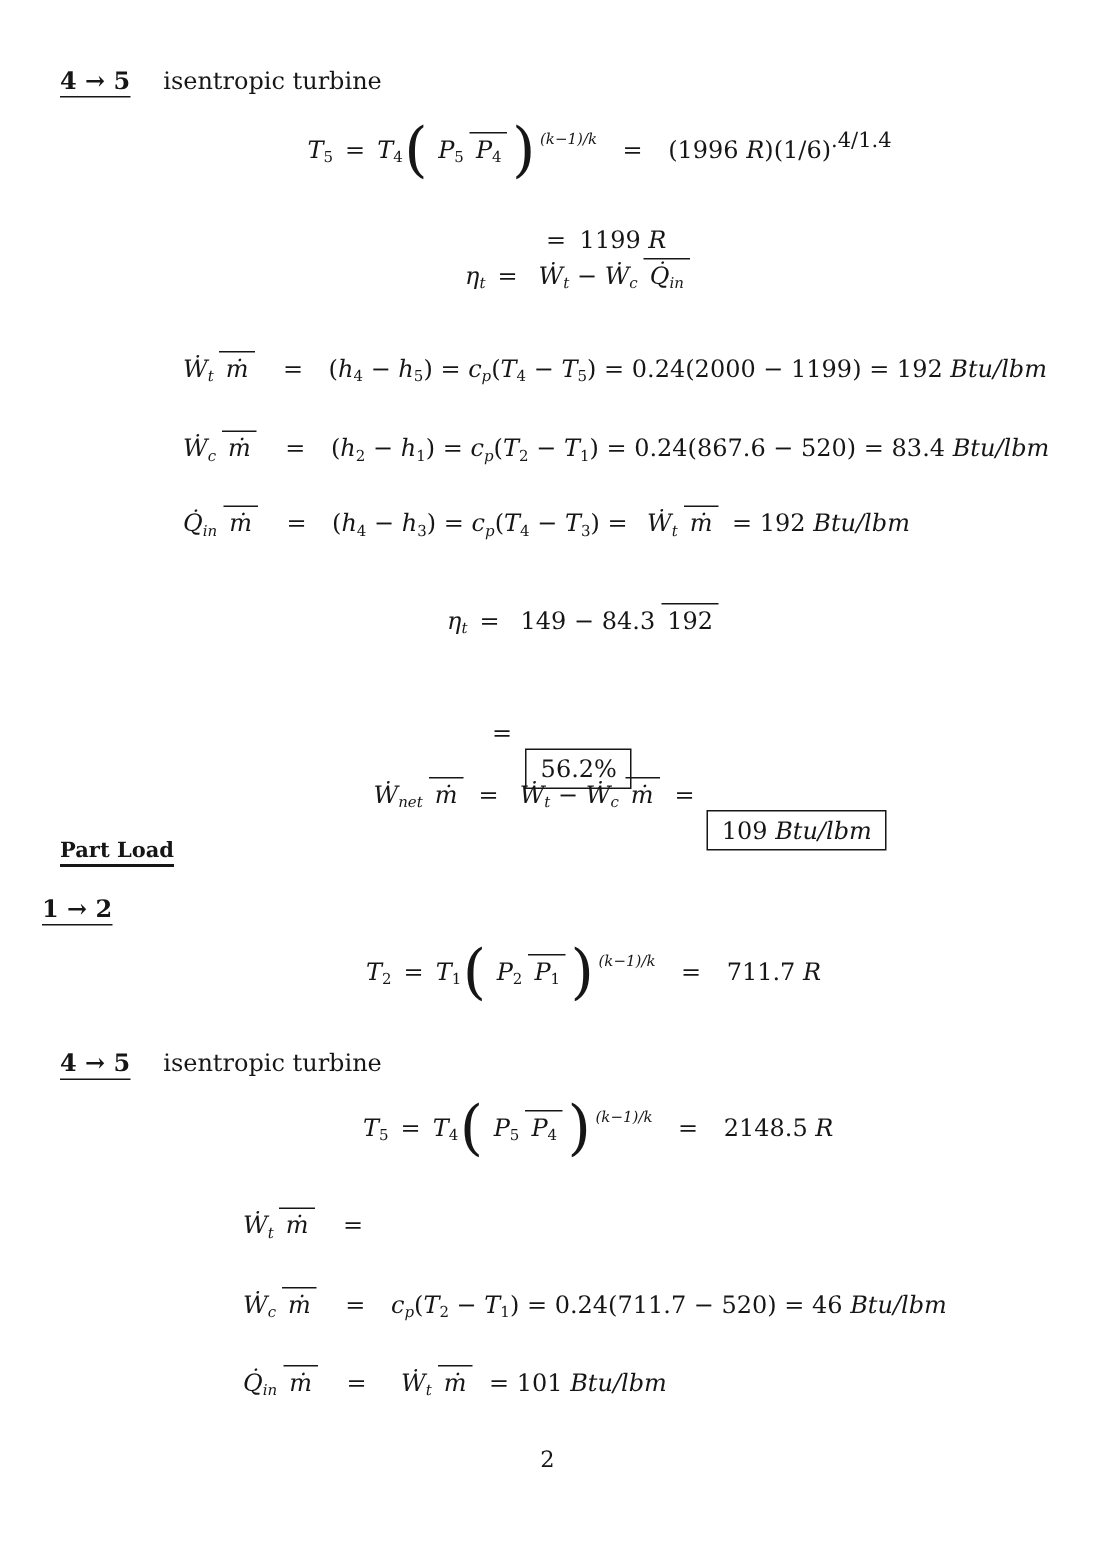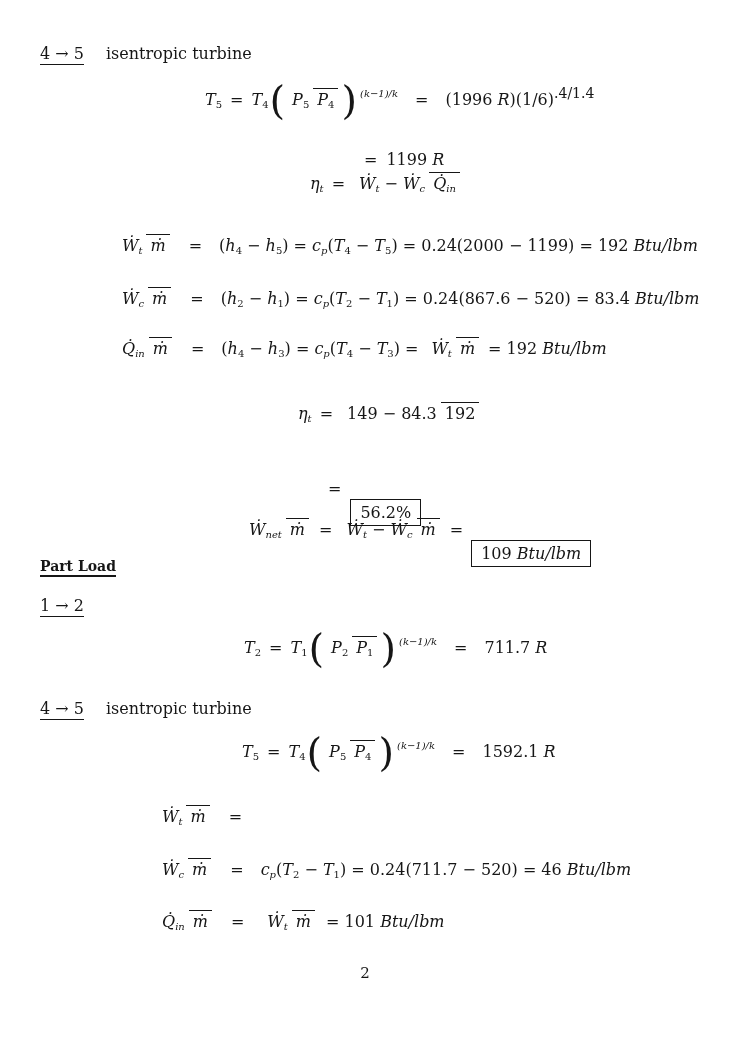--- a/index.html
+++ b/index.html
@@ -16,21 +16,21 @@
   .frac .num,.frac .den{padding:1px 4px;line-height:1.25;}
   .frac .den{border-top:1px solid #161616;}
   .fracm{margin:0 9px;}
   .bigp{font-size:40px;font-weight:400;line-height:0;margin:0 1px;}
   .supexp{font-size:10px;align-self:flex-start;margin:0 0 0 2px;font-style:italic;}
   .sp-eq{margin:0 8px;}
   .wideeq{margin:0 17px;}
   .mls{margin-left:9px;}
   .box{border:1px solid #161616;padding:3px 9px;display:inline-block;margin-top:48px;}
   .head{display:flex;font-size:16px;gap:22px;align-items:baseline;}
-  .range{border-bottom:1px solid #161616;padding-bottom:1px;}
+  .range{border-bottom:1px solid #161616;padding-bottom:1px;font-weight:bold;}
   .bh{font-weight:bold;font-size:14px;border-bottom:2px solid #161616;padding-bottom:1px;display:inline-block;}
   .pagenum{left:0;width:100%;text-align:center;font-size:15px;}
 </style>
 </head>
 <body>
 
 <div class="abs head" style="left:40px;top:44px;">
   <span class="range">4 → 5</span>
   <span>isentropic turbine</span>
 </div>
@@ -119,21 +119,21 @@
     <span class="den"><span class="v">ṁ</span></span>
   </span>
   <span class="sp-eq">=</span>
   <span class="box"><span>109 </span><span class="v">Btu/lbm</span></span>
 </div>
 
 <div class="abs" style="left:40px;top:556px;">
   <span class="bh">Part Load</span>
 </div>
 
-<div class="abs head" style="left:40px;top:596px;">
+<div class="abs head" style="left:28px;top:596px;">
   <span class="range">1 → 2</span>
 </div>
 
 <div class="abs eq" style="left:244px;top:636px;">
   <span class="run"><span class="v">T</span><sub>2</sub><span class="sp-eq">=</span><span class="v">T</span><sub>1</sub></span>
   <span class="bigp">(</span>
   <span class="frac">
     <span class="num"><span class="v">P</span><sub>2</sub></span>
     <span class="den"><span class="v">P</span><sub>1</sub></span>
   </span>
@@ -151,21 +151,21 @@
 <div class="abs eq" style="left:242px;top:740px;">
   <span class="run"><span class="v">T</span><sub>5</sub><span class="sp-eq">=</span><span class="v">T</span><sub>4</sub></span>
   <span class="bigp">(</span>
   <span class="frac">
     <span class="num"><span class="v">P</span><sub>5</sub></span>
     <span class="den"><span class="v">P</span><sub>4</sub></span>
   </span>
   <span class="bigp">)</span>
   <span class="supexp">(k−1)/k</span>
   <span class="wideeq">=</span>
-  <span class="run"><span>1592.1 </span><span class="v">R</span></span>
+  <span class="run"><span>2148.5 </span><span class="v">R</span></span>
 </div>
 
 <div class="abs eq" style="left:156px;top:805px;">
   <span class="frac">
     <span class="num"><span class="v">Ẇ</span><sub class="sv">t</sub></span>
     <span class="den"><span class="v">ṁ</span></span>
   </span>
   <span class="wideeq">=</span>
 </div>
 

